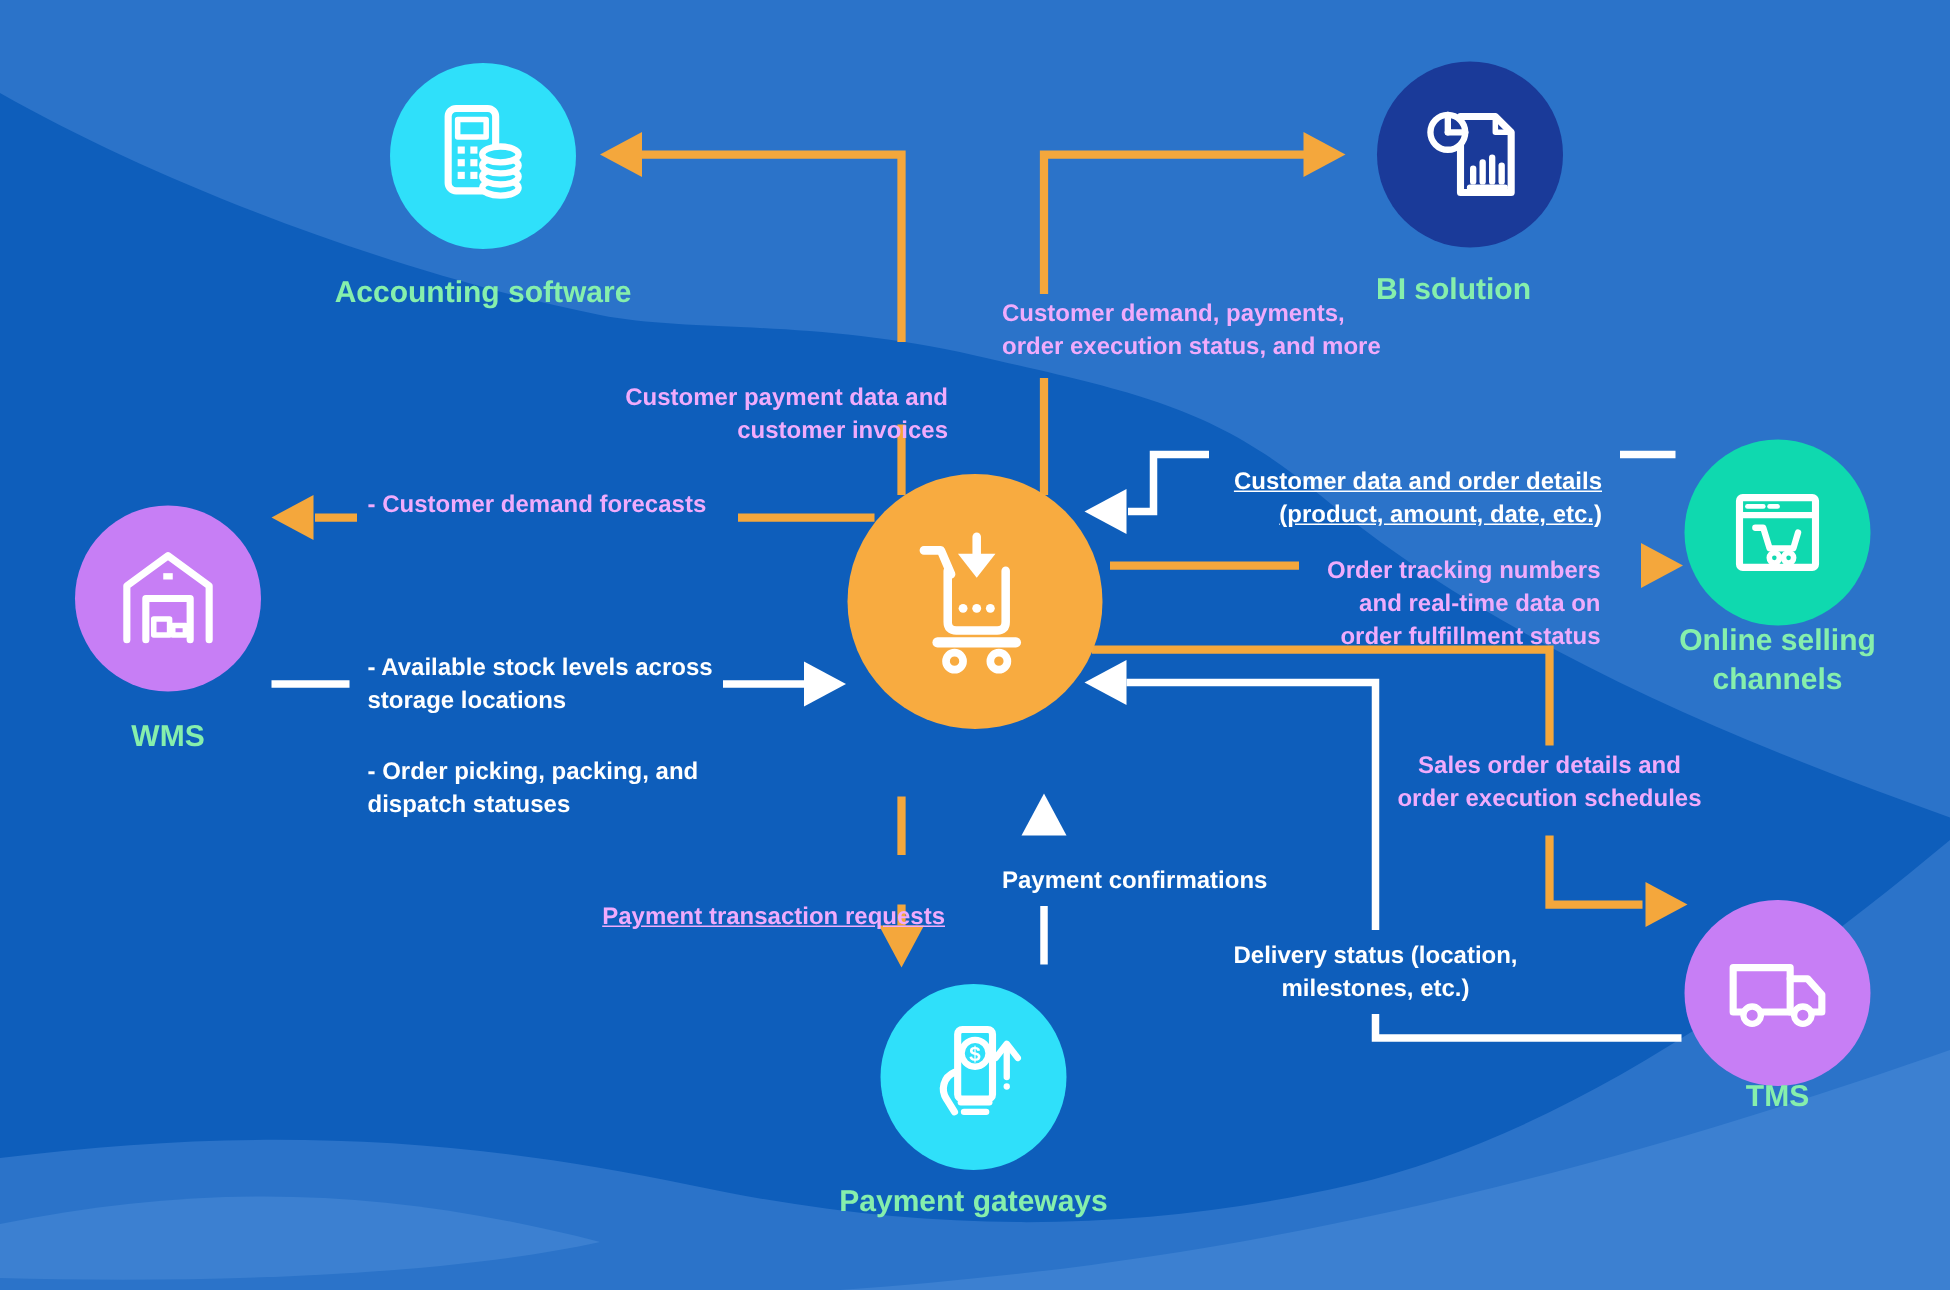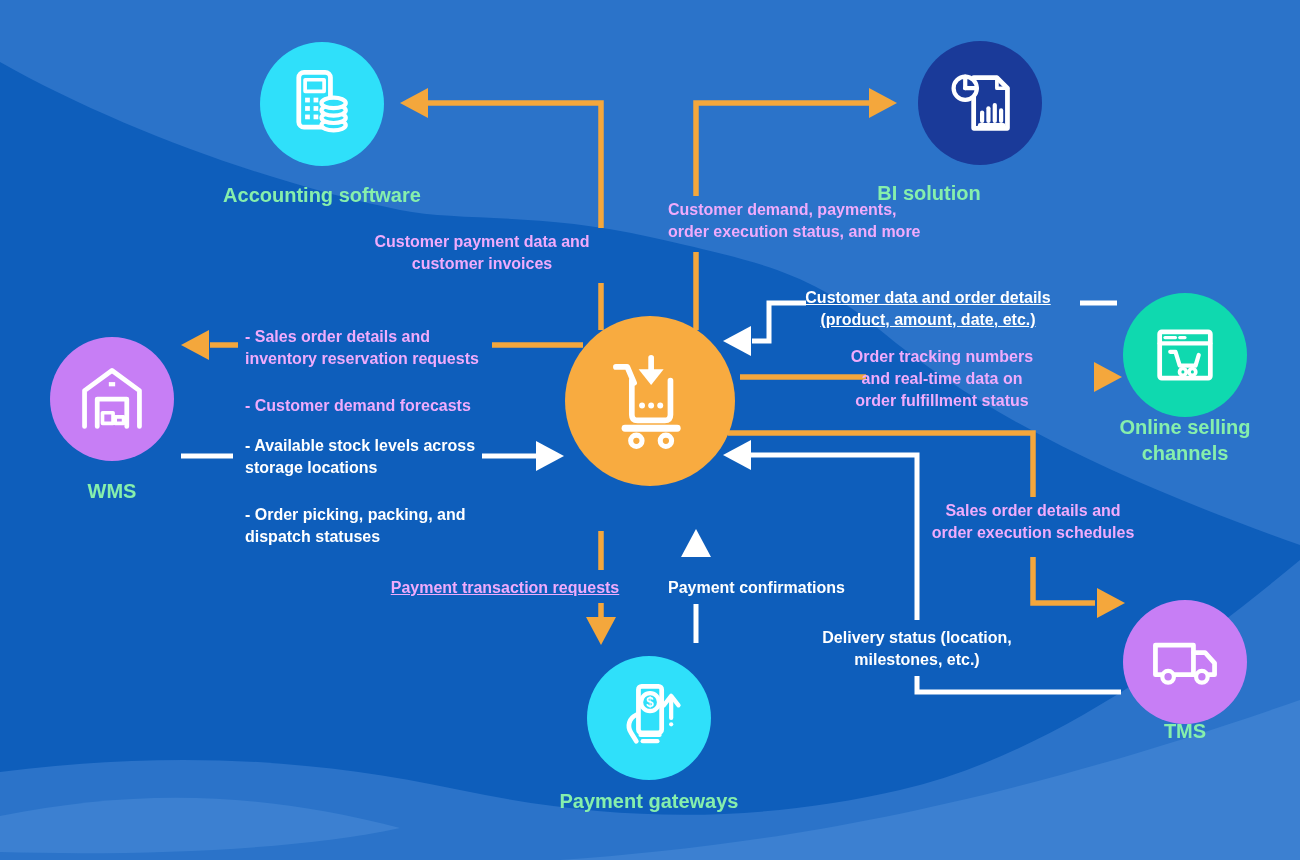--- a/index.html
+++ b/index.html
@@ -7,21 +7,21 @@
           font-family:"Liberation Sans","DejaVu Sans",sans-serif;}
   svg.layer{position:absolute;left:0;top:0;}
   .node{position:absolute;border-radius:50%;display:flex;align-items:center;justify-content:center;}
   .node-label{position:absolute;color:#86efac;font-weight:bold;font-size:20px;line-height:26px;
               text-align:center;white-space:pre-line;}
   .oms-title{font-size:25px;line-height:30px;}
   .flow-label{position:absolute;font-weight:bold;font-size:16px;line-height:22px;white-space:pre-line;}
   .flow-label .item + .item{margin-top:3px;}
   .orange{color:#f0abfc;}
   .white{color:#FFFFFF;}
-  .ta-r{text-align:center;} .ta-c{text-align:center;} .ta-l{text-align:left;}
+  .ta-r{text-align:right;margin-top:24px;} .ta-c{text-align:center;} .ta-l{text-align:left;}
 </style>
 </head>
 <body>
 
 <div class="canvas">
 
   <svg class="layer" width="1300" height="860" viewBox="0 0 1300 860">
     <rect width="1300" height="860" fill="#0E5EBB"></rect>
     <path fill="#2B73C9" d="M0,0 H1300 V545 C1160,495 1000,430 880,330 C810,272 760,262 650,237 C540,212 460,222 400,210 C280,186 120,130 0,62 Z"></path>
     <path fill="#2B73C9" d="M0,772 C160,752 300,756 460,790 C620,824 760,822 900,790 C1040,758 1180,660 1300,560 V860 H0 Z"></path>
@@ -130,21 +130,21 @@
       <line x1="38" y1="53" x2="38" y2="45" stroke-width="4"></line>
       <line x1="44" y1="53" x2="44" y2="41" stroke-width="4"></line>
       <line x1="50" y1="53" x2="50" y2="38" stroke-width="4"></line>
       <line x1="56" y1="53" x2="56" y2="43" stroke-width="4"></line>
       <line x1="36" y1="57" x2="58" y2="57" stroke-width="4"></line>
       <circle cx="22" cy="22" r="11" fill="#1A3A99" stroke-width="4"></circle>
       <line x1="22" y1="22" x2="22" y2="11" stroke-width="4"></line>
       <line x1="22" y1="22" x2="33" y2="22" stroke-width="4"></line>
     </svg>
   </div>
-  <div class="node-label" style="left:829px;top:180px;width:200px;">BI solution</div>
+  <div class="node-label" style="left:869px;top:180px;width:200px;">BI solution</div>
 
   <div class="node" style="left:50px;top:337px;width:124px;height:124px;background:#C77EF5;">
     <svg width="76" height="76" viewBox="0 0 72 72" stroke="#fff" fill="none" stroke-linecap="round" stroke-linejoin="round" stroke-width="4.5">
       <path d="M10,62 V28 L36,9 L62,28 V62"></path>
       <path d="M22,62 V36 H50 V62"></path>
       <rect x="33" y="20" width="6" height="4" fill="#fff" stroke="none"></rect>
       <rect x="27" y="49" width="10" height="10" stroke-width="3.5"></rect>
       <rect x="39" y="53" width="8" height="6" stroke-width="3.5"></rect>
     </svg>
   </div>
@@ -202,22 +202,20 @@
 and real-time data on
 order fulfillment status</div>
 
   <div class="flow-label orange ta-c" style="left:908px;top:500px;width:250px;">Sales order details and
 order execution schedules</div>
 
   <div class="flow-label white ta-c" style="left:792px;top:627px;width:250px;">Delivery status (location,
 milestones, etc.)</div>
 
   <div class="flow-label orange ta-l" style="left:245px;top:304px;width:270px;">
-    <div class="item">- Sales order details and
-inventory reservation requests</div>
     <div class="item">- Customer demand forecasts</div>
   </div>
 
   <div class="flow-label white ta-l" style="left:245px;top:413px;width:270px;">
     <div class="item">- Available stock levels across
 storage locations</div>
     <div class="item">- Order picking, packing, and
 dispatch statuses</div>
   </div>
 

